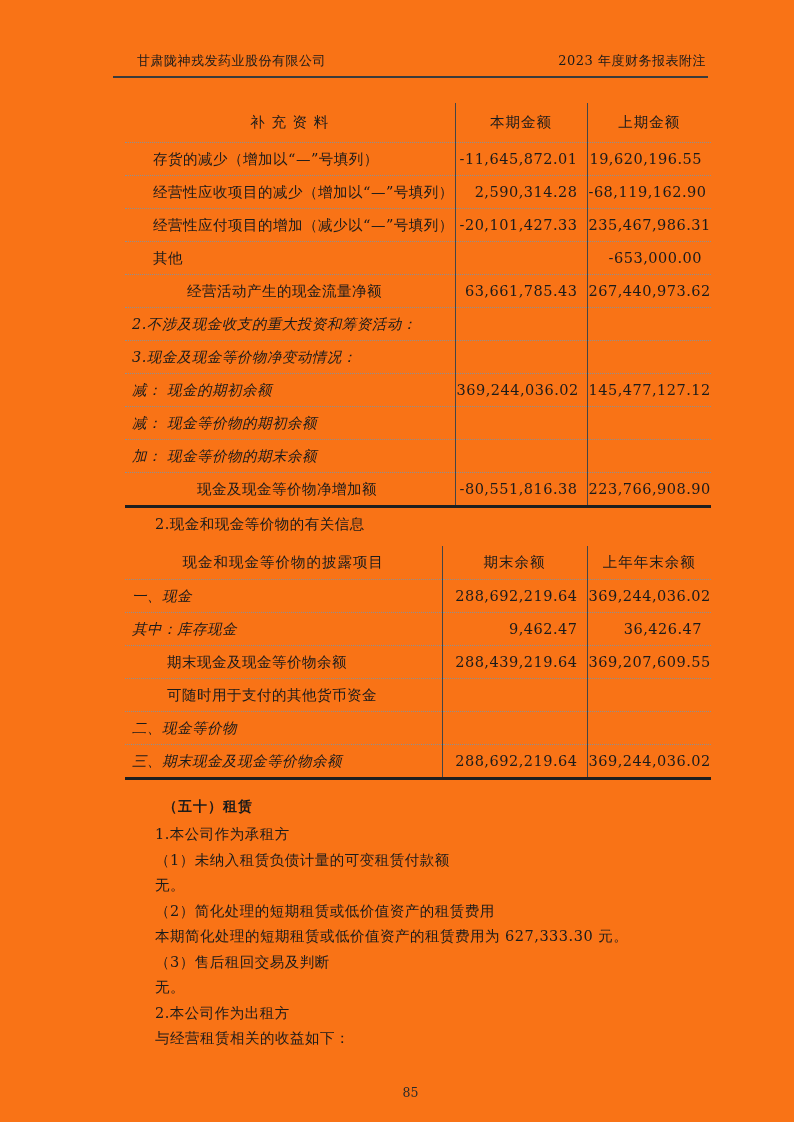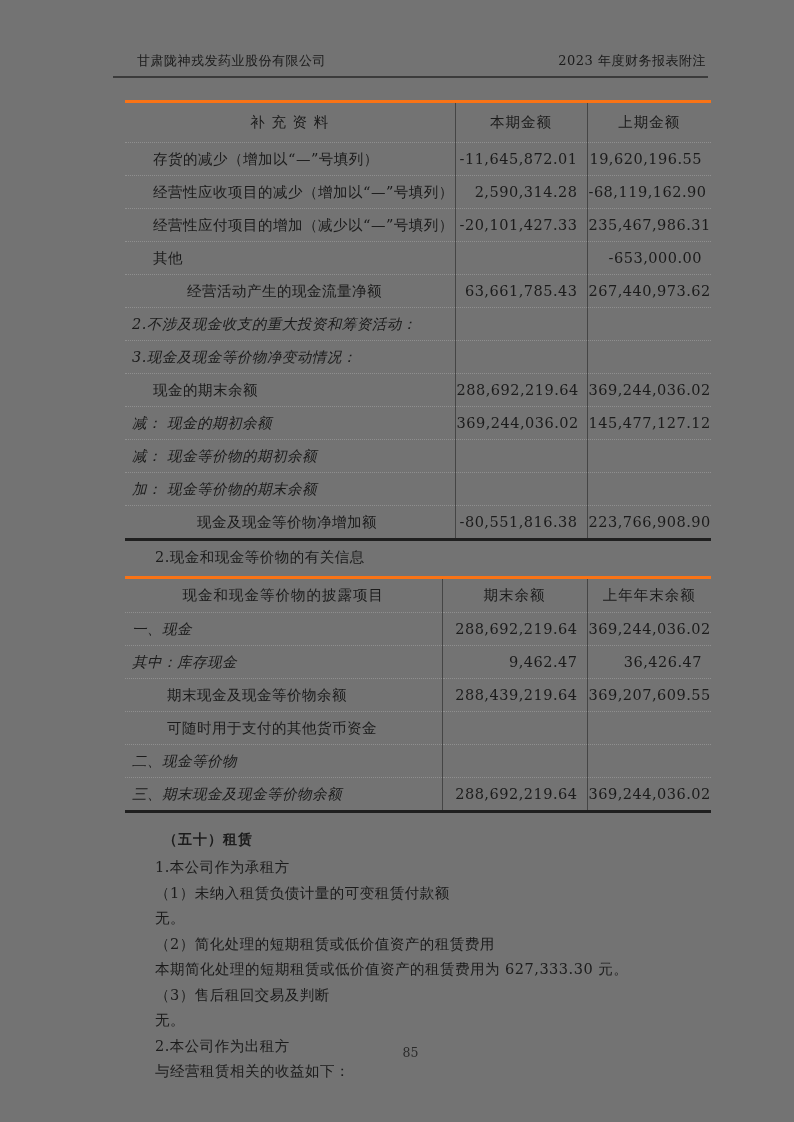--- a/index.html
+++ b/index.html
@@ -1,19 +1,19 @@
 <!DOCTYPE html>
 <html><head>
 <meta charset="utf-8">
 <style>
   html,body{margin:0;padding:0;background:#ffffff;}
   .page{
     position:relative;
     width:794px;height:1122px;
-    background:#737373;
+    background:#f97316;
     color:#1b1b1b;
     font-family:"DejaVu Serif","Liberation Serif",serif;
     overflow:hidden;
   }
   .content{margin-left:113px;width:595px;}
 
   
   .doc-header{
     display:flex;justify-content:space-between;align-items:flex-end;
     padding-top:52px;padding-bottom:6px;
@@ -63,21 +63,21 @@
     margin:0 0 3px 50px;
     font-weight:bold;font-size:14px;line-height:26px;letter-spacing:1px;
   }
   .lease-paragraphs p{
     margin:0 0 0 42px;
     font-size:14.5px;line-height:25.5px;letter-spacing:0.5px;
   }
 
   
   .page-number{
-    position:absolute;top:1045px;left:113px;width:595px;
+    position:absolute;top:1085px;left:113px;width:595px;
     text-align:center;font-size:12.5px;color:#2a2a2a;
   }
 </style>
 </head>
 <body>
 
 <div class="page">
   <div class="content">
 
     <div class="doc-header">
@@ -126,25 +126,20 @@
           </tr>
           <tr>
             <td class="lbl ind-0">2.不涉及现金收支的重大投资和筹资活动：</td>
             <td class="num"></td>
             <td class="num"></td>
           </tr>
           <tr>
             <td class="lbl ind-0">3.现金及现金等价物净变动情况：</td>
             <td class="num"></td>
             <td class="num"></td>
-          </tr>
-          <tr>
-            <td class="lbl ind-1">现金的期末余额</td>
-            <td class="num">288,692,219.64</td>
-            <td class="num">369,244,036.02</td>
           </tr>
           <tr>
             <td class="lbl ind-0">减： 现金的期初余额</td>
             <td class="num">369,244,036.02</td>
             <td class="num">145,477,127.12</td>
           </tr>
           <tr>
             <td class="lbl ind-0">减： 现金等价物的期初余额</td>
             <td class="num"></td>
             <td class="num"></td>

